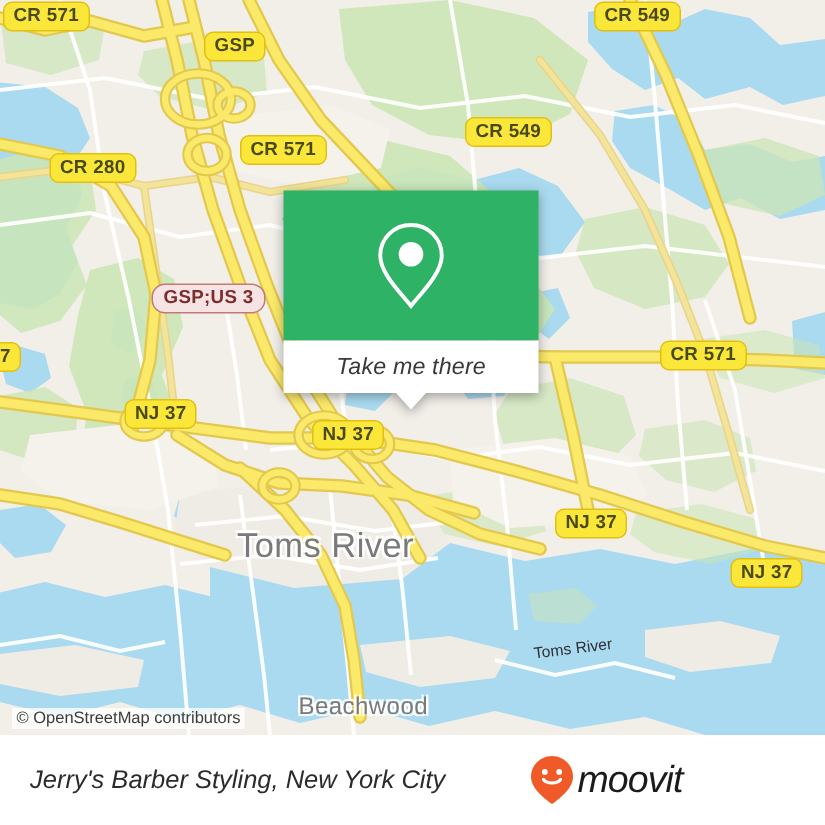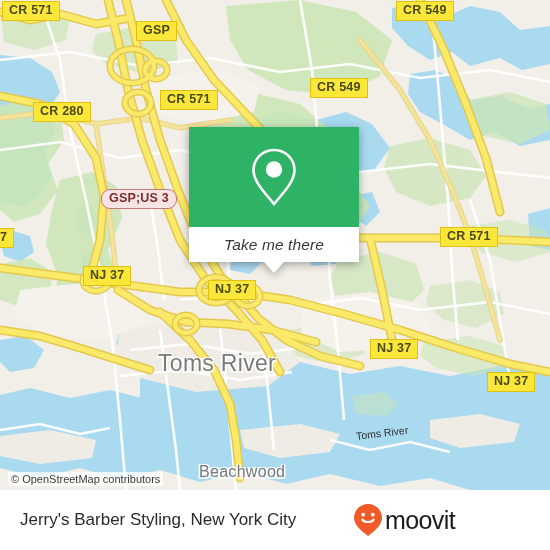--- a/index.html
+++ b/index.html
@@ -38,21 +38,21 @@
     font-size:10.5px;
     white-space:nowrap;
     transform-origin:left center;
   }
 
   
   .shield {
     position:absolute;
     background:#fbe739;
     border:1.7px solid #e2c012;
-    border-radius:0;
+    border-radius:6px;
     color:#4a4a18;
     font-size:12.5px;
     font-weight:bold;
     padding:2px 6px 3px 6px;
     white-space:nowrap;
     line-height:13px;
     letter-spacing:0.2px;
   }
   .shield.us {
     background:#f6e3e3;
@@ -107,20 +107,21 @@
     border-top:11px solid #ffffff;
   }
 
   
   .footer {
     position:absolute; left:0; bottom:0;
     width:473px; height:60px;
     background:#ffffff;
     display:flex; align-items:center;
     padding:0 18px 0 20px;
+    font-style:italic;
   }
   .footer-title {
     font-size:17px;
     color:#2b2b2b;
     flex:1;
     white-space:nowrap;
   }
   .moovit {
     display:flex; align-items:center; gap:2px;
   }

